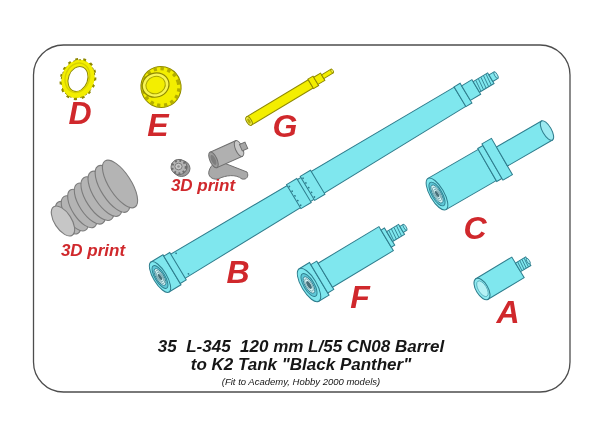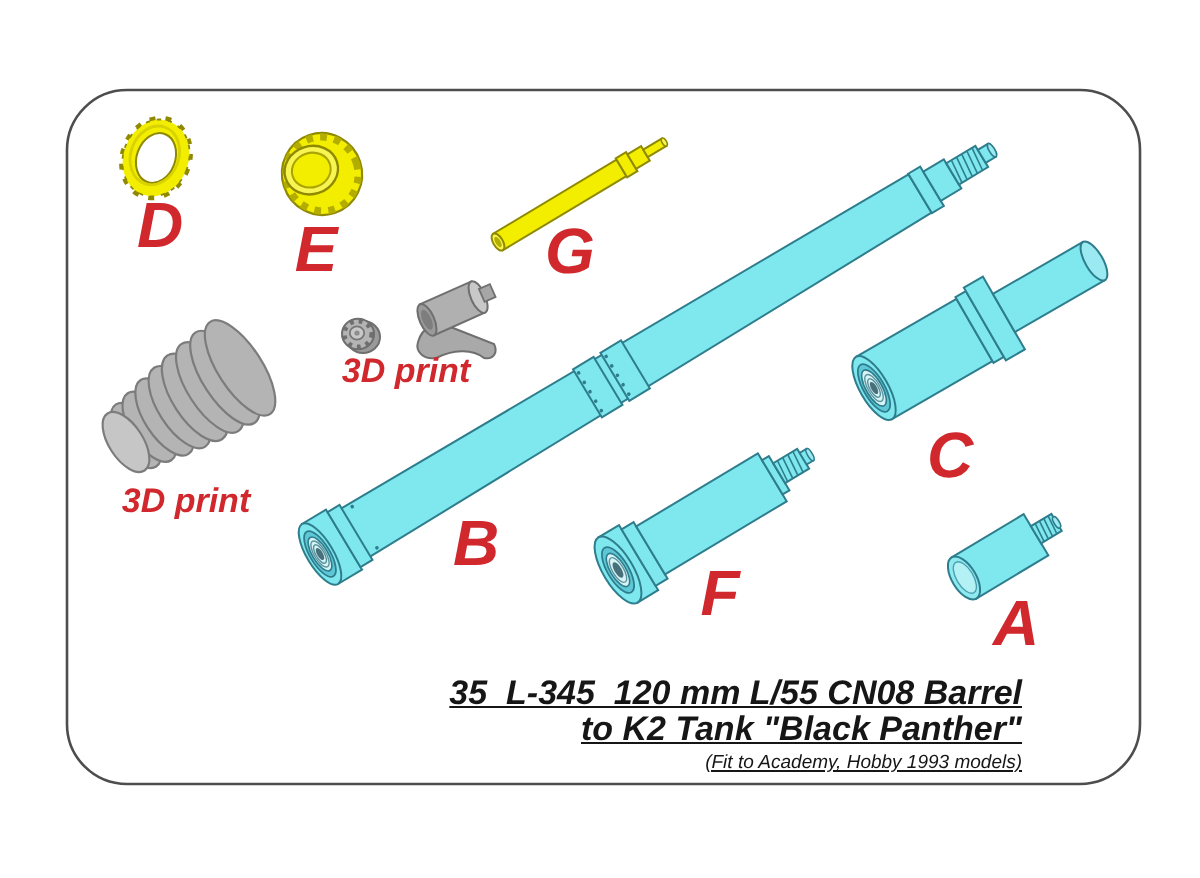--- a/index.html
+++ b/index.html
@@ -22,24 +22,23 @@
     position:absolute;
     transform:translate(-50%,-50%);
     font:italic bold 17px "Liberation Sans", sans-serif;
     color:#d0282c;
     white-space:pre;
   }
   .caption{
     position:absolute;
     left:301px;top:338px;
     transform:translateX(-50%);
-    text-align:right;
+    text-align:center;
     color:#161616;
     width:420px;
-    text-decoration:underline;
   }
   .cap-line{white-space:pre;}
   .cap-bold{font:italic bold 17px "Liberation Sans", sans-serif;line-height:17.5px;}
   .cap-small{font:italic 9.5px "Liberation Sans", sans-serif;margin-top:3px;}
 </style>
 </head>
 <body>
 
 <div class="page">
 
@@ -204,16 +203,16 @@
   <div class="part-letter" style="left:475px;top:228px">C</div>
   <div class="part-letter" style="left:360px;top:297px">F</div>
   <div class="part-letter" style="left:508px;top:312px">A</div>
 
   <div class="print-label" style="left:203px;top:186px">3D print</div>
   <div class="print-label" style="left:93px;top:251px">3D print</div>
 
   <div class="caption">
     <div class="cap-line cap-bold">35  L-345  120 mm L/55 CN08 Barrel</div>
     <div class="cap-line cap-bold">to K2 Tank "Black Panther"</div>
-    <div class="cap-line cap-small">(Fit to Academy, Hobby 1993 models)</div>
+    <div class="cap-line cap-small">(Fit to Academy, Hobby 2000 models)</div>
   </div>
 
 </div>
 
 </body></html>

